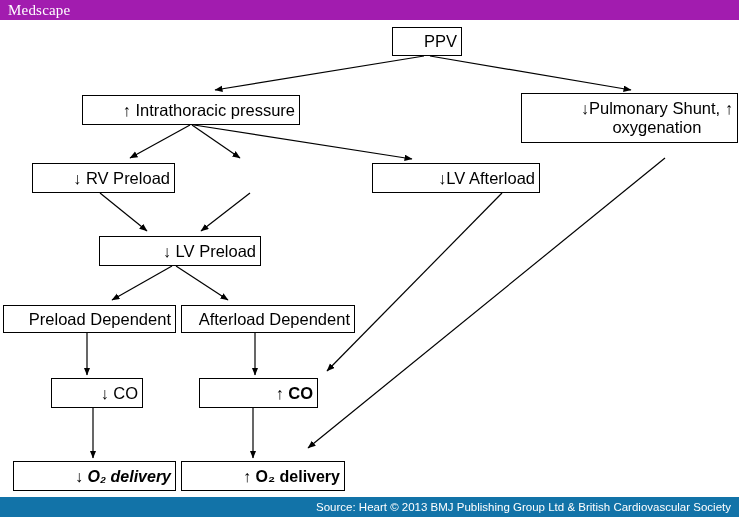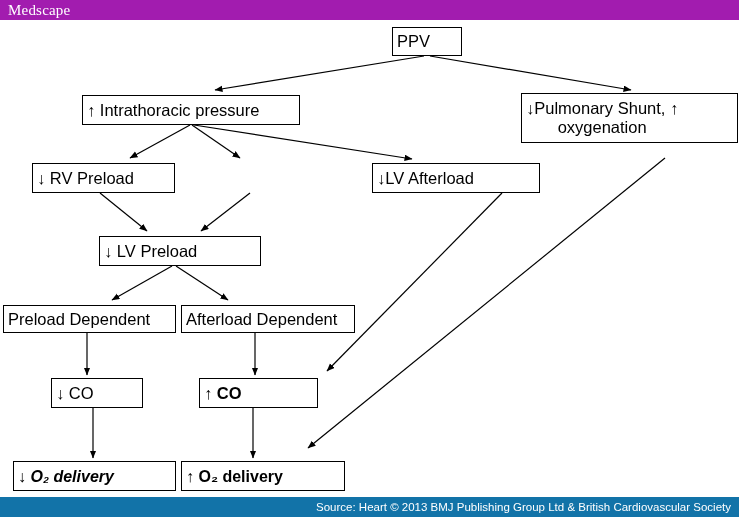--- a/index.html
+++ b/index.html
@@ -72,21 +72,21 @@
     overflow: visible;
   }
   .node {
     position: absolute;
     box-sizing: border-box;
     border: 1px solid #000000;
     background: #ffffff;
     color: #000000;
     display: flex;
     align-items: center;
-    justify-content: flex-start;
+    justify-content: flex-end;
     text-align: center;
     font-size: 16.5px;
     line-height: 19px;
     white-space: pre-line;
     padding: 0 4px;
   }
   .node.bold {
     font-weight: bold;
     font-size: 16px;
   }

